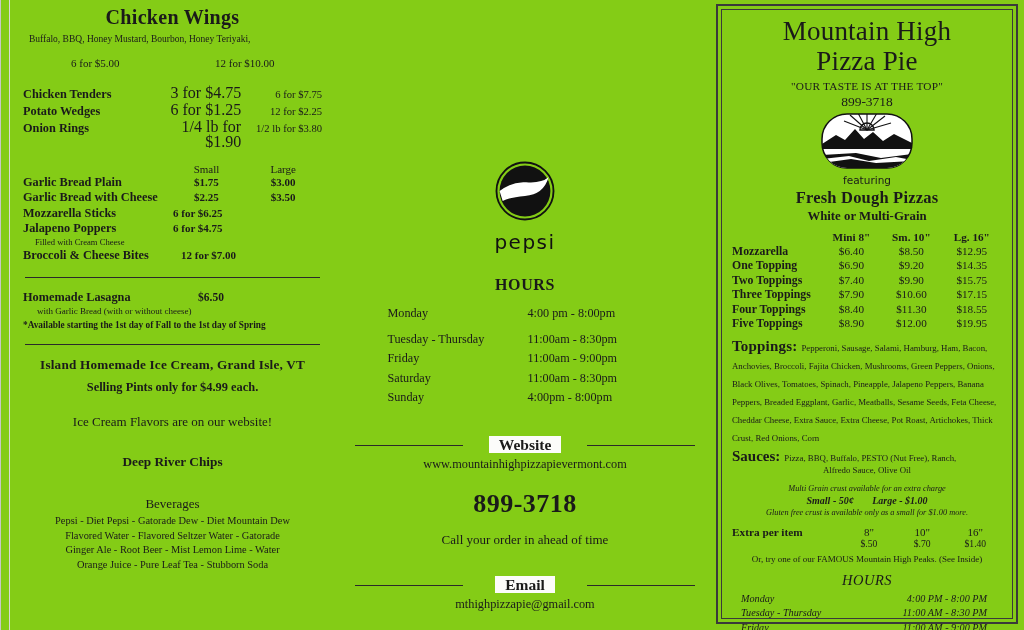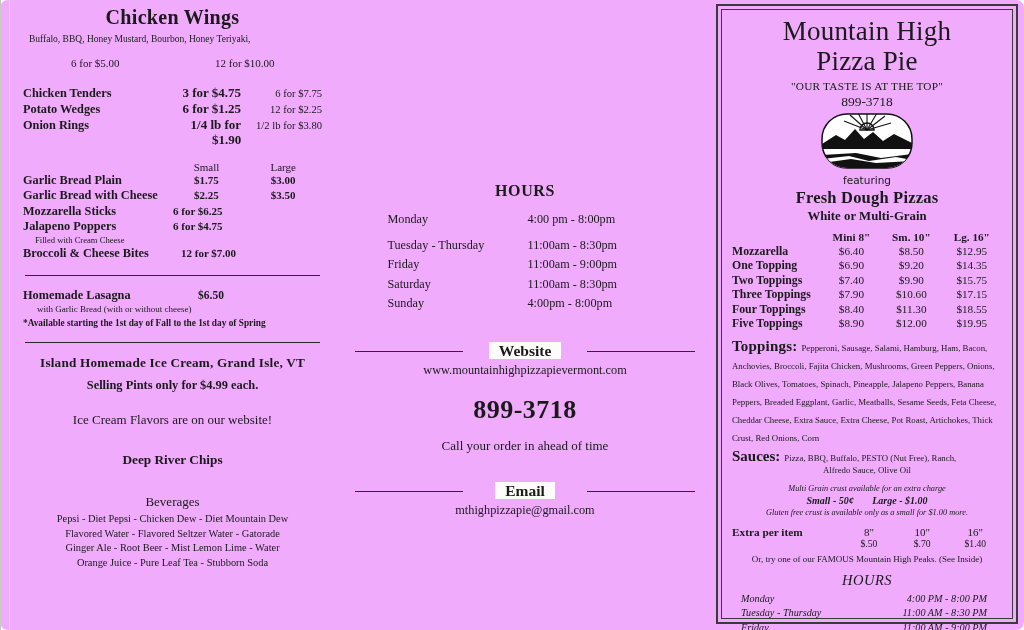--- a/index.html
+++ b/index.html
@@ -3,21 +3,21 @@
 <meta charset="utf-8">
 <style>
   * { box-sizing: border-box; margin: 0; padding: 0; }
   html, body {
     width: 1024px; height: 630px;
     background: #ffffff;
     font-family: "Liberation Serif", serif;
     color: #1a1a1a;
     overflow: hidden;
   }
-  #page { position: relative; width: 1024px; height: 630px; background: #f0abfc; border-radius: 8px; }
+  #page { position: relative; width: 1024px; height: 630px; background: #84cc16; }
 
   
   #left-panel {
     position: absolute; left: 0; top: 0; width: 340px; height: 630px;
     border-left: 1px solid #c8c8c4;
     padding: 4px 18px 0 22px;
   }
   #left-panel .edge-fold {
     position: absolute; left: 8px; top: 0; width: 1px; height: 630px;
     background: #d9d9d5;
@@ -30,21 +30,21 @@
   .wing-prices {
     display: flex; font-size: 11px; margin: 10px 0 0 0;
   }
   .wing-prices .wp1 { width: 150px; text-align: center; }
   .wing-prices .wp2 { width: 160px; text-align: center; }
 
   .l-rows { margin-top: 16px; }
   .l-row { display: flex; align-items: baseline; font-size: 11.5px; line-height: 15px; }
   .l-row .nm { font-weight: bold; font-size: 12.3px; }
   .l-row.w-nm-1 .nm { width: 150px; }
-  .l-row .p1 { width: 82px; text-align: right; font-size: 13px; font-weight: bold; }
+  .l-row .p1 { width: 82px; text-align: right; font-size: 16px; }
   .l-row .p2 { width: 86px; text-align: right; font-size: 10.6px; }
   .sub-note { font-size: 8.6px; margin-left: 12px; line-height: 11px; }
 
   .size-hdr { display: flex; font-size: 11px; margin-top: 14px; }
   .size-hdr .sp { width: 150px; }
   .size-hdr .s1 { width: 78px; text-align: center; }
   .size-hdr .s2 { width: 80px; text-align: center; }
   .l-row2 { display: flex; align-items: baseline; font-size: 11.5px; line-height: 15.5px; }
   .l-row2 .nm { width: 150px; font-weight: bold; font-size: 12.3px; }
   .l-row2 .c1 { width: 78px; text-align: center; font-weight: bold; font-size: 11px; }
@@ -227,28 +227,36 @@
     <div class="icecream">
       <div class="ic1">Island Homemade Ice Cream, Grand Isle, VT</div>
       <div class="ic2">Selling Pints only for $4.99 each.</div>
       <div class="ic3">Ice Cream Flavors are on our website!</div>
     </div>
 
     <div class="chips">Deep River Chips</div>
 
     <div class="bev-title">Beverages</div>
     <div class="bev-lines">
-      <div>Pepsi - Diet Pepsi - Chicken Dew - Diet Mountain Dew</div>
+      <div>Pepsi - Diet Pepsi - Gatorade Dew - Diet Mountain Dew</div>
       <div>Flavored Water - Flavored Seltzer Water - Gatorade</div>
       <div>Ginger Ale - Root Beer - Mist Lemon Lime - Water</div>
       <div>Orange Juice - Pure Leaf Tea - Stubborn Soda</div>
     </div>
   </div>
 
   <div id="center-panel">
+    <div class="pepsi-wrap">
+      <svg width="62" height="62" viewBox="0 0 100 100">
+        <circle cx="50" cy="50" r="46" fill="none" stroke="#111" stroke-width="3"></circle>
+        <circle cx="50" cy="50" r="41" fill="#111"></circle>
+        <path d="M9 50 Q 30 34 52 36 Q 76 38 88 28 Q 80 56 50 58 Q 26 60 14 66 Z" fill="#fff"></path>
+      </svg>
+      <div class="pepsi-word">pepsi</div>
+    </div>
 
     <div class="hours-title">HOURS</div>
     <div class="hours-table">
       <div class="hrow first">
         <span class="d">Monday</span>
         <span class="t">4:00 pm - 8:00pm</span>
       </div>
       <div class="hrow">
         <span class="d">Tuesday - Thursday</span>
         <span class="t">11:00am - 8:30pm</span>

